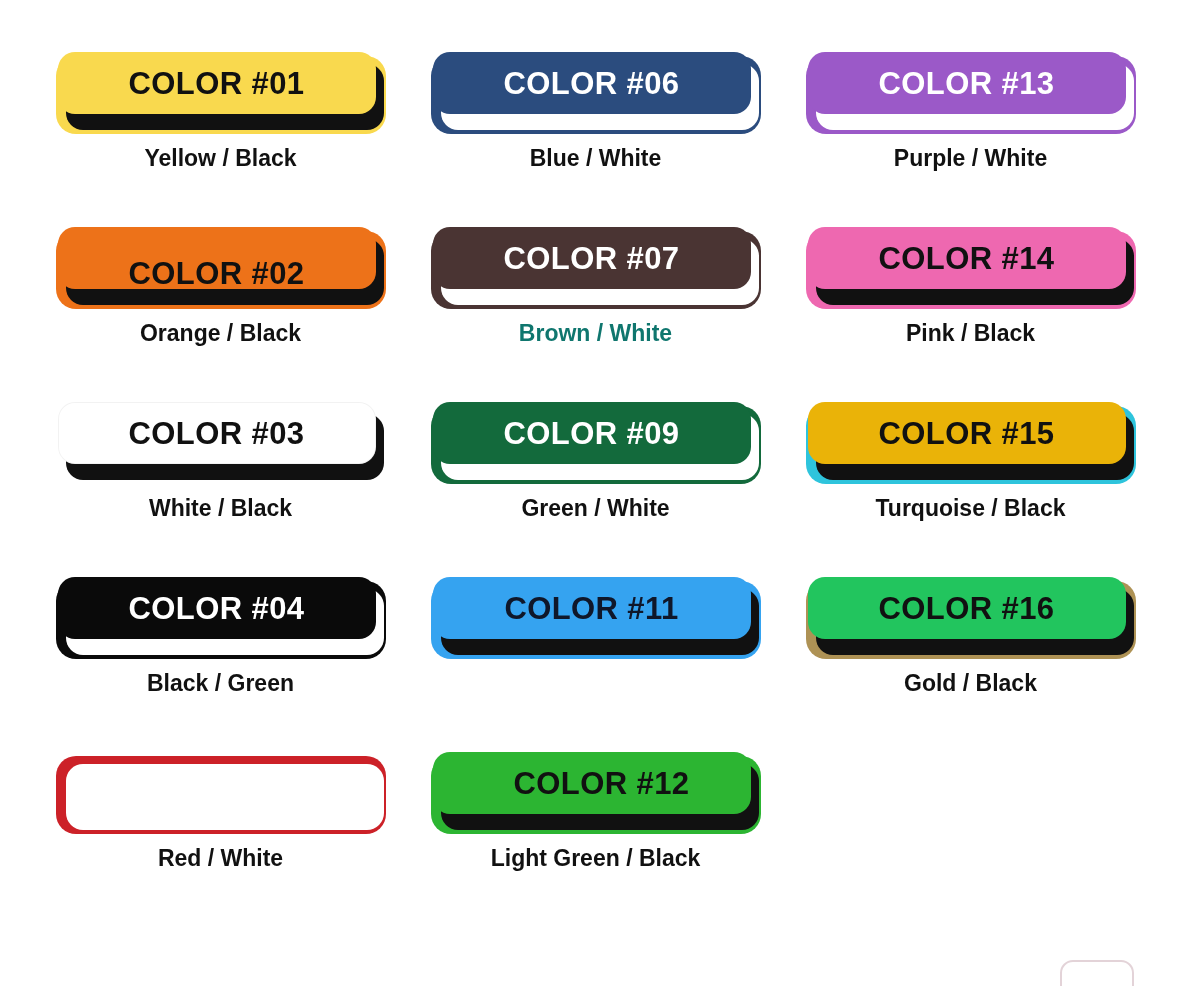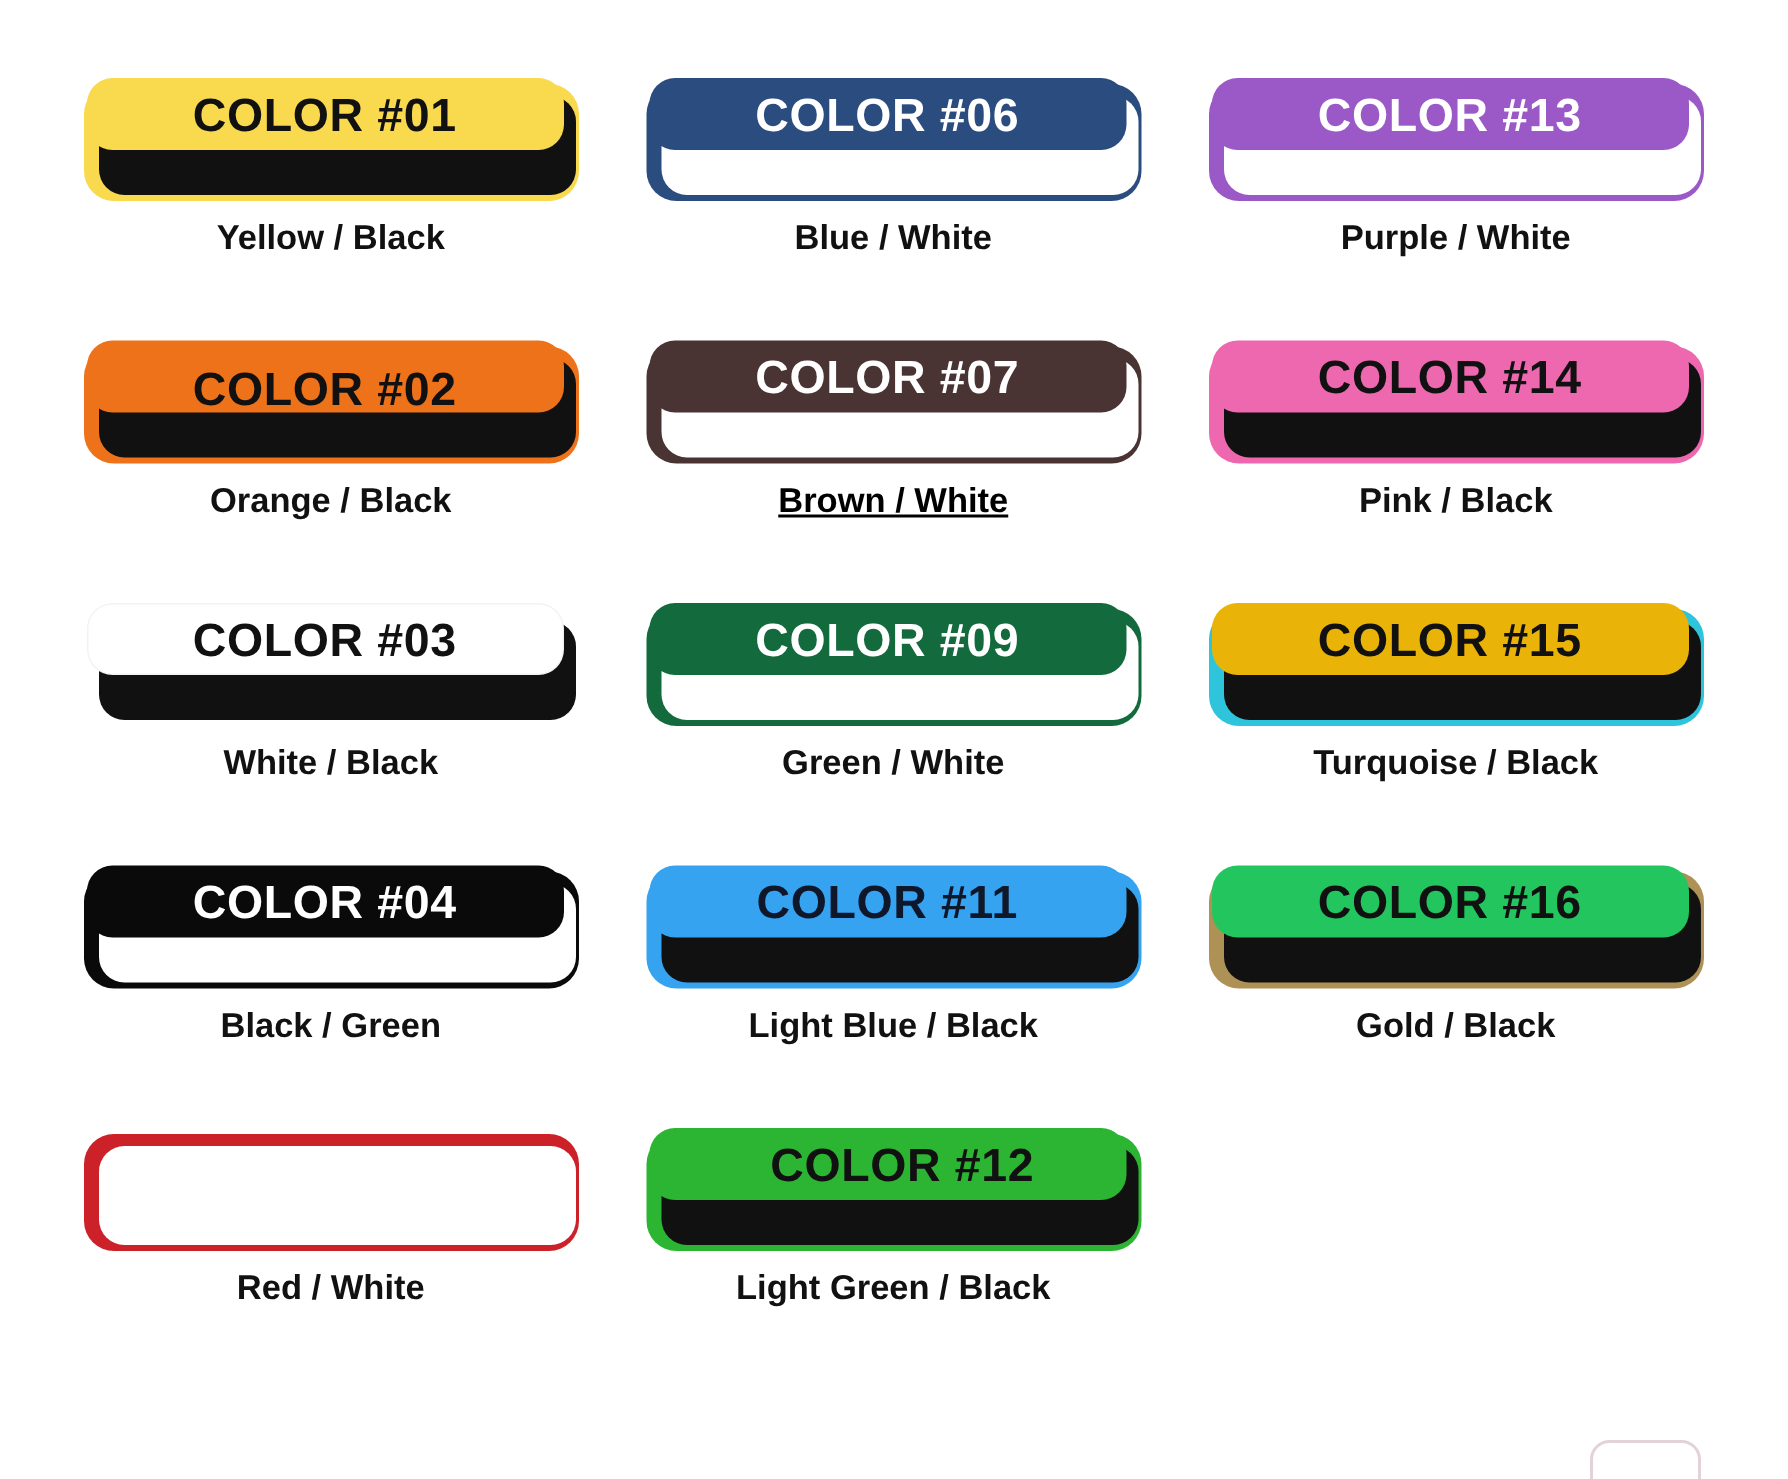--- a/index.html
+++ b/index.html
@@ -43,21 +43,21 @@
   .badge-shadow {
     position:absolute;
     left:10px; top:12px;
     width:318px; height:66px;
     border-radius:17px;
   }
   
   .badge-face {
     position:absolute;
     left:2px; top:0;
-    width:318px; height:48px;
+    width:318px; height:62px;
     border-radius:17px;
     display:flex;
     align-items:center;
     justify-content:center;
   }
   .badge-label {
     font-size:31px;
     font-weight:bold;
     letter-spacing:0.4px;
     line-height:1;
@@ -133,21 +133,21 @@
       <div class="swatch-caption" style="color: rgb(17, 17, 17);">Orange / Black</div>
     </div>
     <div class="swatch-cell">
       <div class="badge-wrap">
         <div class="badge-halo" style="background: rgb(74, 52, 51);"></div>
         <div class="badge-shadow" style="background: rgb(255, 255, 255);"></div>
         <div class="badge-face" style="background: rgb(74, 52, 51);">
           <span class="badge-label" style="color: rgb(255, 255, 255);">COLOR #07</span>
         </div>
       </div>
-      <div class="swatch-caption" style="color: #000000; text-decoration: underline;">Brown / White</div>
+      <div class="swatch-caption" style="color: #0f766e;">Brown / White</div>
     </div>
     <div class="swatch-cell">
       <div class="badge-wrap">
         <div class="badge-halo" style="background: rgb(238, 104, 176);"></div>
         <div class="badge-shadow" style="background: rgb(17, 17, 17);"></div>
         <div class="badge-face" style="background: rgb(238, 104, 176);">
           <span class="badge-label" style="color: rgb(17, 17, 17);">COLOR #14</span>
         </div>
       </div>
       <div class="swatch-caption" style="color: rgb(17, 17, 17);">Pink / Black</div>
@@ -193,21 +193,20 @@
       <div class="swatch-caption" style="color: rgb(17, 17, 17);">Black / Green</div>
     </div>
     <div class="swatch-cell">
       <div class="badge-wrap">
         <div class="badge-halo" style="background: rgb(53, 163, 240);"></div>
         <div class="badge-shadow" style="background: rgb(17, 17, 17);"></div>
         <div class="badge-face" style="background: rgb(53, 163, 240);">
           <span class="badge-label" style="color: #0f172a;">COLOR #11</span>
         </div>
       </div>
-      <div class="swatch-caption" style="color: rgb(17, 17, 17);">Light Blue / Black</div>
     </div>
     <div class="swatch-cell">
       <div class="badge-wrap">
         <div class="badge-halo" style="background: rgb(174, 146, 85);"></div>
         <div class="badge-shadow" style="background: rgb(17, 17, 17);"></div>
         <div class="badge-face" style="background: #22c55e;">
           <span class="badge-label" style="color: rgb(17, 17, 17);">COLOR #16</span>
         </div>
       </div>
       <div class="swatch-caption" style="color: rgb(17, 17, 17);">Gold / Black</div>

